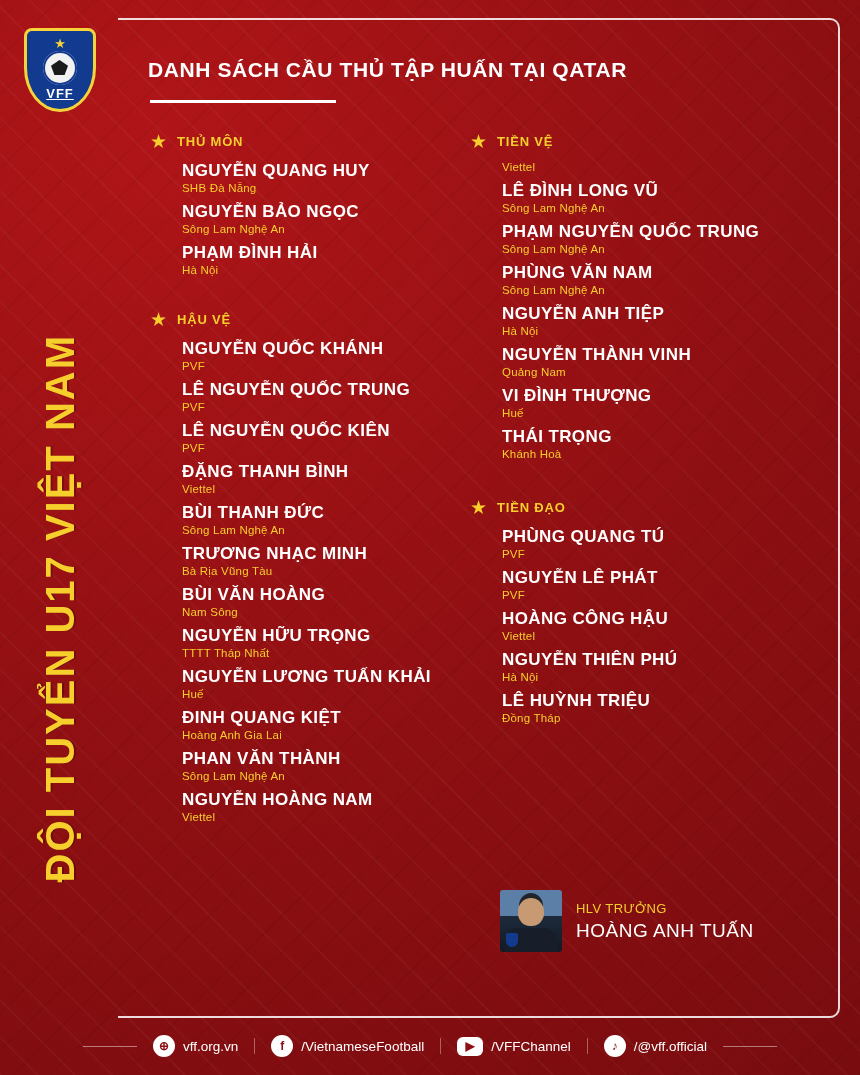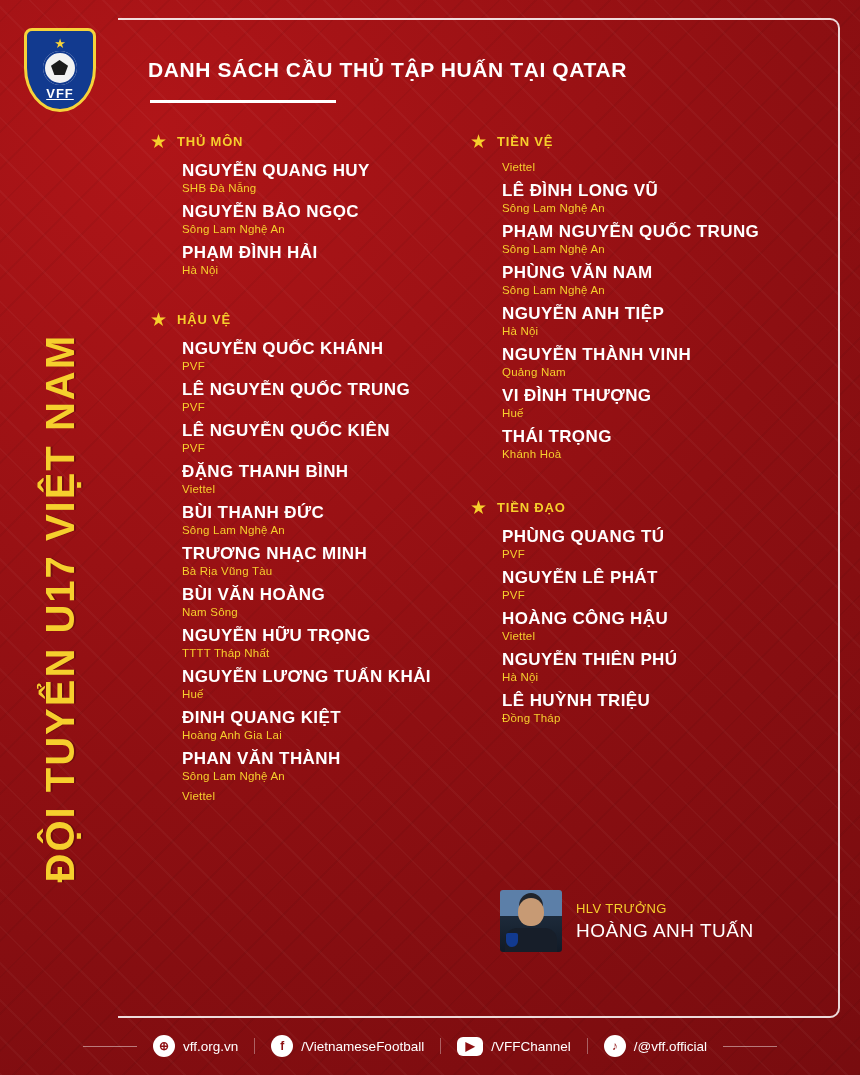--- a/index.html
+++ b/index.html
@@ -359,20 +359,21 @@
       </div>
       <div class="player">
         <div class="player-name">ĐINH QUANG KIỆT</div>
         <div class="player-club">Hoàng Anh Gia Lai</div>
       </div>
       <div class="player">
         <div class="player-name">PHAN VĂN THÀNH</div>
         <div class="player-club">Sông Lam Nghệ An</div>
       </div>
       <div class="player">
+        <div class="player-name">NGUYỄN HOÀNG NAM</div>
         <div class="player-club">Viettel</div>
       </div>
     </div>
 
   </div>
 
   <div class="col col-right">
 
     <div class="section">
       <div class="section-head">

